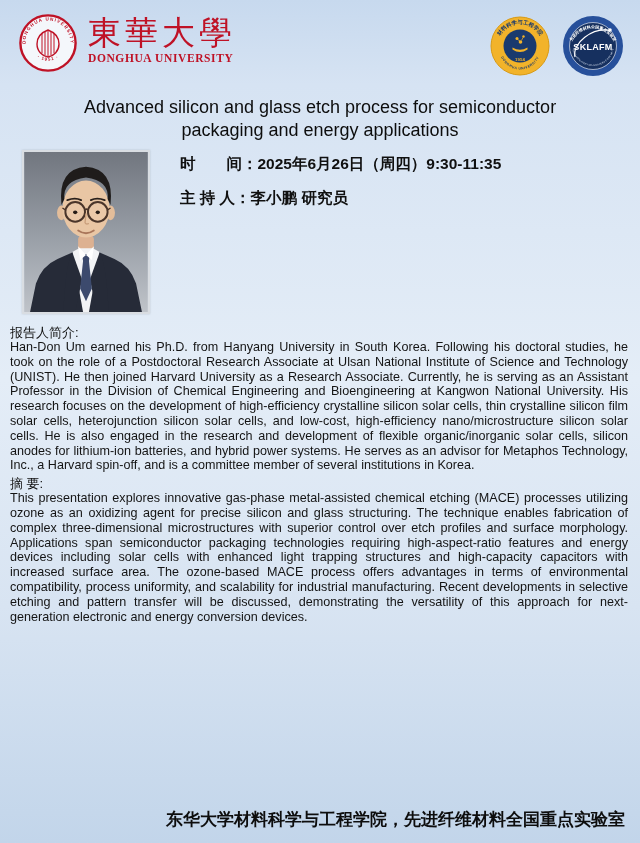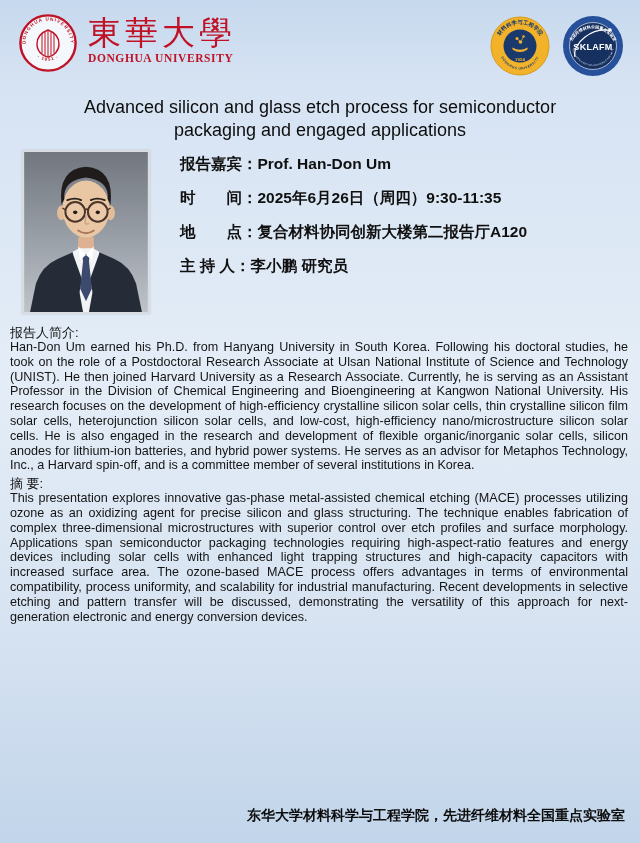--- a/index.html
+++ b/index.html
@@ -34,22 +34,22 @@
     font-size:15.5px;color:#101010;}
   .speaker-details .dline{line-height:18px;margin-bottom:16px;white-space:nowrap;}
   
   .section{padding:0 12px 0 10px;}
   .sec-bio{margin-top:11px;}
   .sec-abs{margin-top:3px;}
   .sec-heading{font-weight:normal;font-size:13px;line-height:15px;color:#101010;}
   .sec-text{font-weight:normal;font-size:12.6px;line-height:14.8px;
     text-align:justify;color:#141414;}
   
-  .footer{position:absolute;right:15px;bottom:18px;font-weight:bold;
-    font-size:14px;color:#0d0d0d;white-space:nowrap;}
+  .footer{position:absolute;right:15px;bottom:12px;font-weight:bold;
+    font-size:17px;color:#0d0d0d;white-space:nowrap;}
 </style>
 </head>
 <body>
 
 <div class="poster">
 
   <div class="header">
     <div class="logo-left">
       <span>
         <svg width="60" height="60" viewBox="0 0 60 60">
@@ -119,21 +119,21 @@
           <path d="M 13,42 A 25,17 -25 0 1 48,15.5" stroke="#ffffff" stroke-width="1.2" fill="none"></path>
           <circle cx="48" cy="15" r="1.8" fill="#ffffff"></circle>
           <text x="31" y="35" font-size="9" font-weight="bold" fill="#ffffff" text-anchor="middle" letter-spacing="0.3">SKLAFM</text>
         </svg>
       </span>
     </div>
   </div>
 
   <div class="title">
     <div>Advanced silicon and glass etch process for semiconductor</div>
-    <div>packaging and engaged applications</div>
+    <div>packaging and energy applications</div>
   </div>
 
   <div class="speaker-row">
     <div class="photo-frame">
       <svg width="124" height="160" viewBox="0 0 126 163">
         <defs>
           <linearGradient id="pGrad" x1="0" y1="0" x2="0" y2="1">
             <stop offset="0" stop-color="#71767f"></stop>
             <stop offset="0.55" stop-color="#9aa0a8"></stop>
             <stop offset="1" stop-color="#bfc3c9"></stop>
@@ -173,23 +173,21 @@
         <ellipse cx="52" cy="61.5" rx="2.2" ry="1.8" fill="#241b16"></ellipse>
         <ellipse cx="75" cy="61.5" rx="2.2" ry="1.8" fill="#241b16"></ellipse>
 
         <path d="M 63,63 L 62,72 Q 63,74 65.5,73" stroke="#c99e7b" stroke-width="1.3" fill="none" stroke-linecap="round"></path>
 
         <path d="M 55,80 Q 63,85.5 71,80" stroke="#a9765a" stroke-width="1.8" fill="none" stroke-linecap="round"></path>
       </svg>
     </div>
 
     <div class="speaker-details">
-      <div class="dline">报告嘉宾：Prof. Han-Don Um</div>
       <div class="dline">时　　间：2025年6月26日（周四）9:30-11:35</div>
-      <div class="dline">地　　点：复合材料协同创新大楼第二报告厅A120</div>
       <div class="dline">主 持 人：李小鹏 研究员</div>
     </div>
   </div>
 
   <div class="section sec-bio">
     <div class="sec-heading">报告人简介:</div>
     <div class="sec-text">Han-Don Um earned his Ph.D. from Hanyang University in South Korea. Following his doctoral studies, he took on the role of a Postdoctoral Research Associate at Ulsan National Institute of Science and Technology (UNIST). He then joined Harvard University as a Research Associate. Currently, he is serving as an Assistant Professor in the Division of Chemical Engineering and Bioengineering at Kangwon National University. His research focuses on the development of high-efficiency crystalline silicon solar cells, thin crystalline silicon film solar cells, heterojunction silicon solar cells, and low-cost, high-efficiency nano/microstructure silicon solar cells. He is also engaged in the research and development of flexible organic/inorganic solar cells, silicon anodes for lithium-ion batteries, and hybrid power systems. He serves as an advisor for Metaphos Technology, Inc., a Harvard spin-off, and is a committee member of several institutions in Korea.</div>
   </div>
 
   <div class="section sec-abs">

